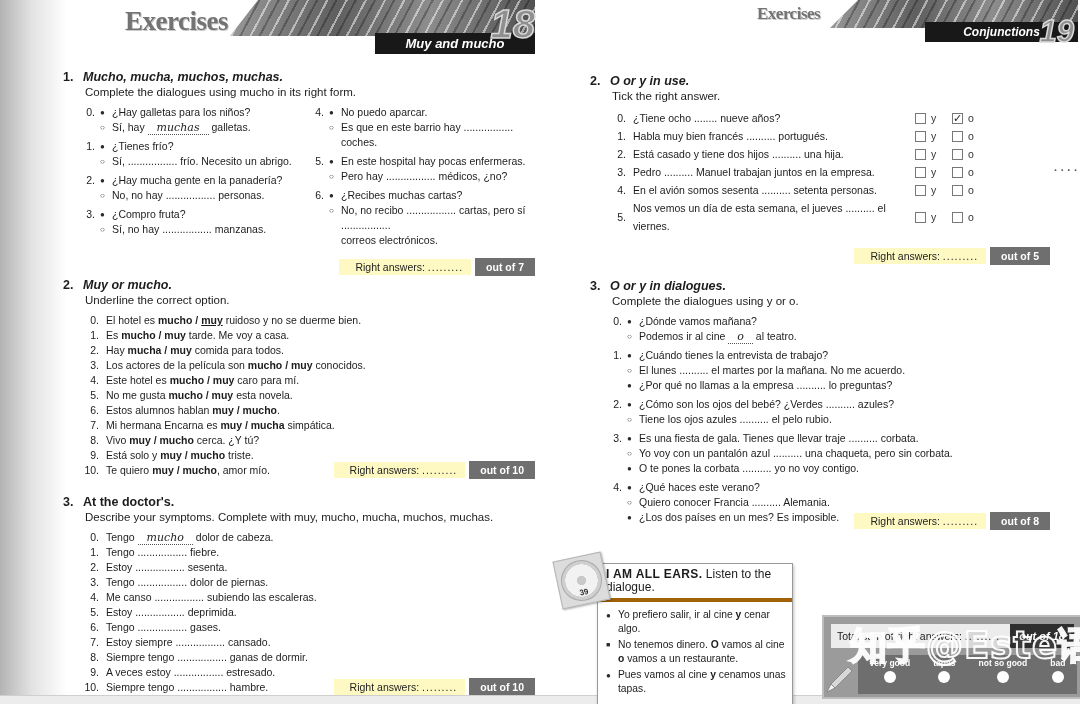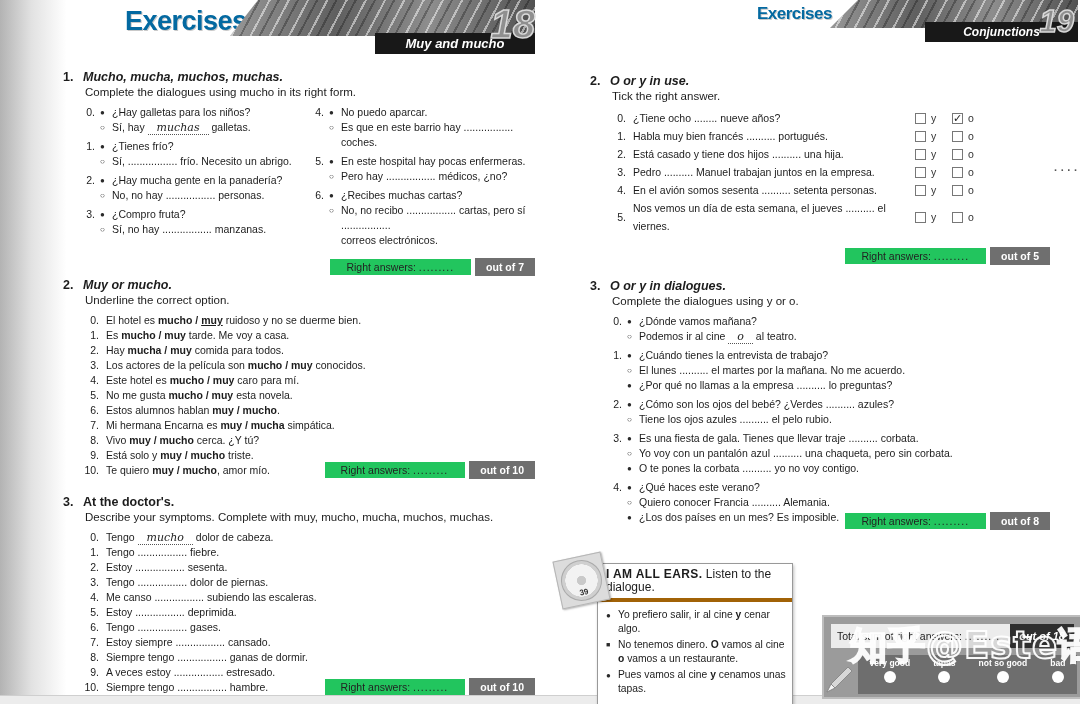--- a/index.html
+++ b/index.html
@@ -12,35 +12,35 @@
     background:linear-gradient(to right,#b3b3b3,#e2e2e2 45%,#ffffff 95%);}
   .bottom-strip{position:absolute;left:0;bottom:0;width:100%;height:8px;
     background:#ececec;border-top:1px solid #cfcfcf;}
 
   .page{position:absolute;top:0;}
   .page.left{left:55px;width:480px;}
   .page.right{left:585px;width:493px;}
 
   
   .hdr{position:relative;height:54px;}
-  .hdr-title{position:absolute;font-weight:bold;color:#0369a1;letter-spacing:-.5px;
-    text-shadow:1px 1px 0 #c9c9c9;}
+  .hdr-title{position:absolute;font-weight:bold;color:#737373;letter-spacing:-.5px;
+    text-shadow:1px 1px 0 #c9c9c9;font-family:Liberation Serif, serif;}
   .left .hdr-title{left:70px;top:6px;font-size:27px;}
   .right .hdr-title{left:172px;top:4px;font-size:17px;}
   .photo{position:absolute;
     background:
       repeating-linear-gradient(118deg,rgba(255,255,255,.5) 0 2px,rgba(255,255,255,0) 2px 8px,rgba(0,0,0,.28) 8px 10px,rgba(0,0,0,0) 10px 17px),
       linear-gradient(100deg,#9a9a9a,#5f5f5f 35%,#8d8d8d 65%,#4e4e4e 100%);
     clip-path:polygon(28px 0,100% 0,100% 100%,0 100%);}
   .left .photo{left:175px;right:0;top:0;height:36px;}
   .right .photo{left:245px;right:0;top:0;height:28px;}
   .hdr-num{position:absolute;right:0;font-weight:bold;font-style:italic;color:#8f8f8f;
     -webkit-text-stroke:1.5px #d9d9d9;z-index:3;line-height:1;}
   .left .hdr-num{top:4px;font-size:40px;}
-  .right .hdr-num{top:6px;font-size:31px;right:4px;}
+  .right .hdr-num{top:16px;font-size:31px;right:4px;}
   .banner{position:absolute;background:#181818;color:#fff;text-align:center;
     font-weight:bold;font-style:italic;z-index:2;}
   .left .banner{left:320px;right:0;top:33px;padding:3px 0;font-size:13px;}
   .right .banner{left:340px;right:0;top:22px;padding:3px 0;font-size:12px;}
 
   
   .sec{margin-left:8px;margin-right:0;}
   .sec-head{font-size:12.5px;font-weight:bold;line-height:15px;}
   .sec-num{display:inline-block;width:20px;}
   .sec-title.it{font-style:italic;}
@@ -60,21 +60,21 @@
   .seg.bu{font-weight:bold;text-decoration:underline;}
   .seg.a{font-family:"DejaVu Serif",serif;font-style:italic;font-size:11px;
     border-bottom:1px dotted #555;padding:0 9px;color:#222;}
 
   .nl{margin-left:14px;}
   .nl-row{display:flex;line-height:15px;font-size:10.5px;}
   .nl-num{flex:none;width:22px;text-align:right;margin-right:7px;}
 
   
   .score{display:flex;justify-content:flex-end;align-items:center;margin:6px 0 2px 0;}
-  .score-left{background:#22c55e;padding:2px 17px 2px 16px;font-size:10.5px;color:#222;white-space:nowrap;}
+  .score-left{background:#fef9c3;padding:2px 8px 2px 16px;font-size:10.5px;color:#222;white-space:nowrap;}
   .score-dots{letter-spacing:1px;}
   .score-badge{background:#6f6f6f;color:#fff;font-weight:bold;font-size:10.5px;
     padding:3px 11px;margin-left:4px;white-space:nowrap;}
   .pull-up{margin-top:-17px;}
   .right .score{margin-right:28px;}
 
   
   .tick{margin-left:14px;}
   .tick-row{display:flex;line-height:18px;font-size:10.5px;align-items:center;}
   .tick-text{flex:none;width:282px;}

